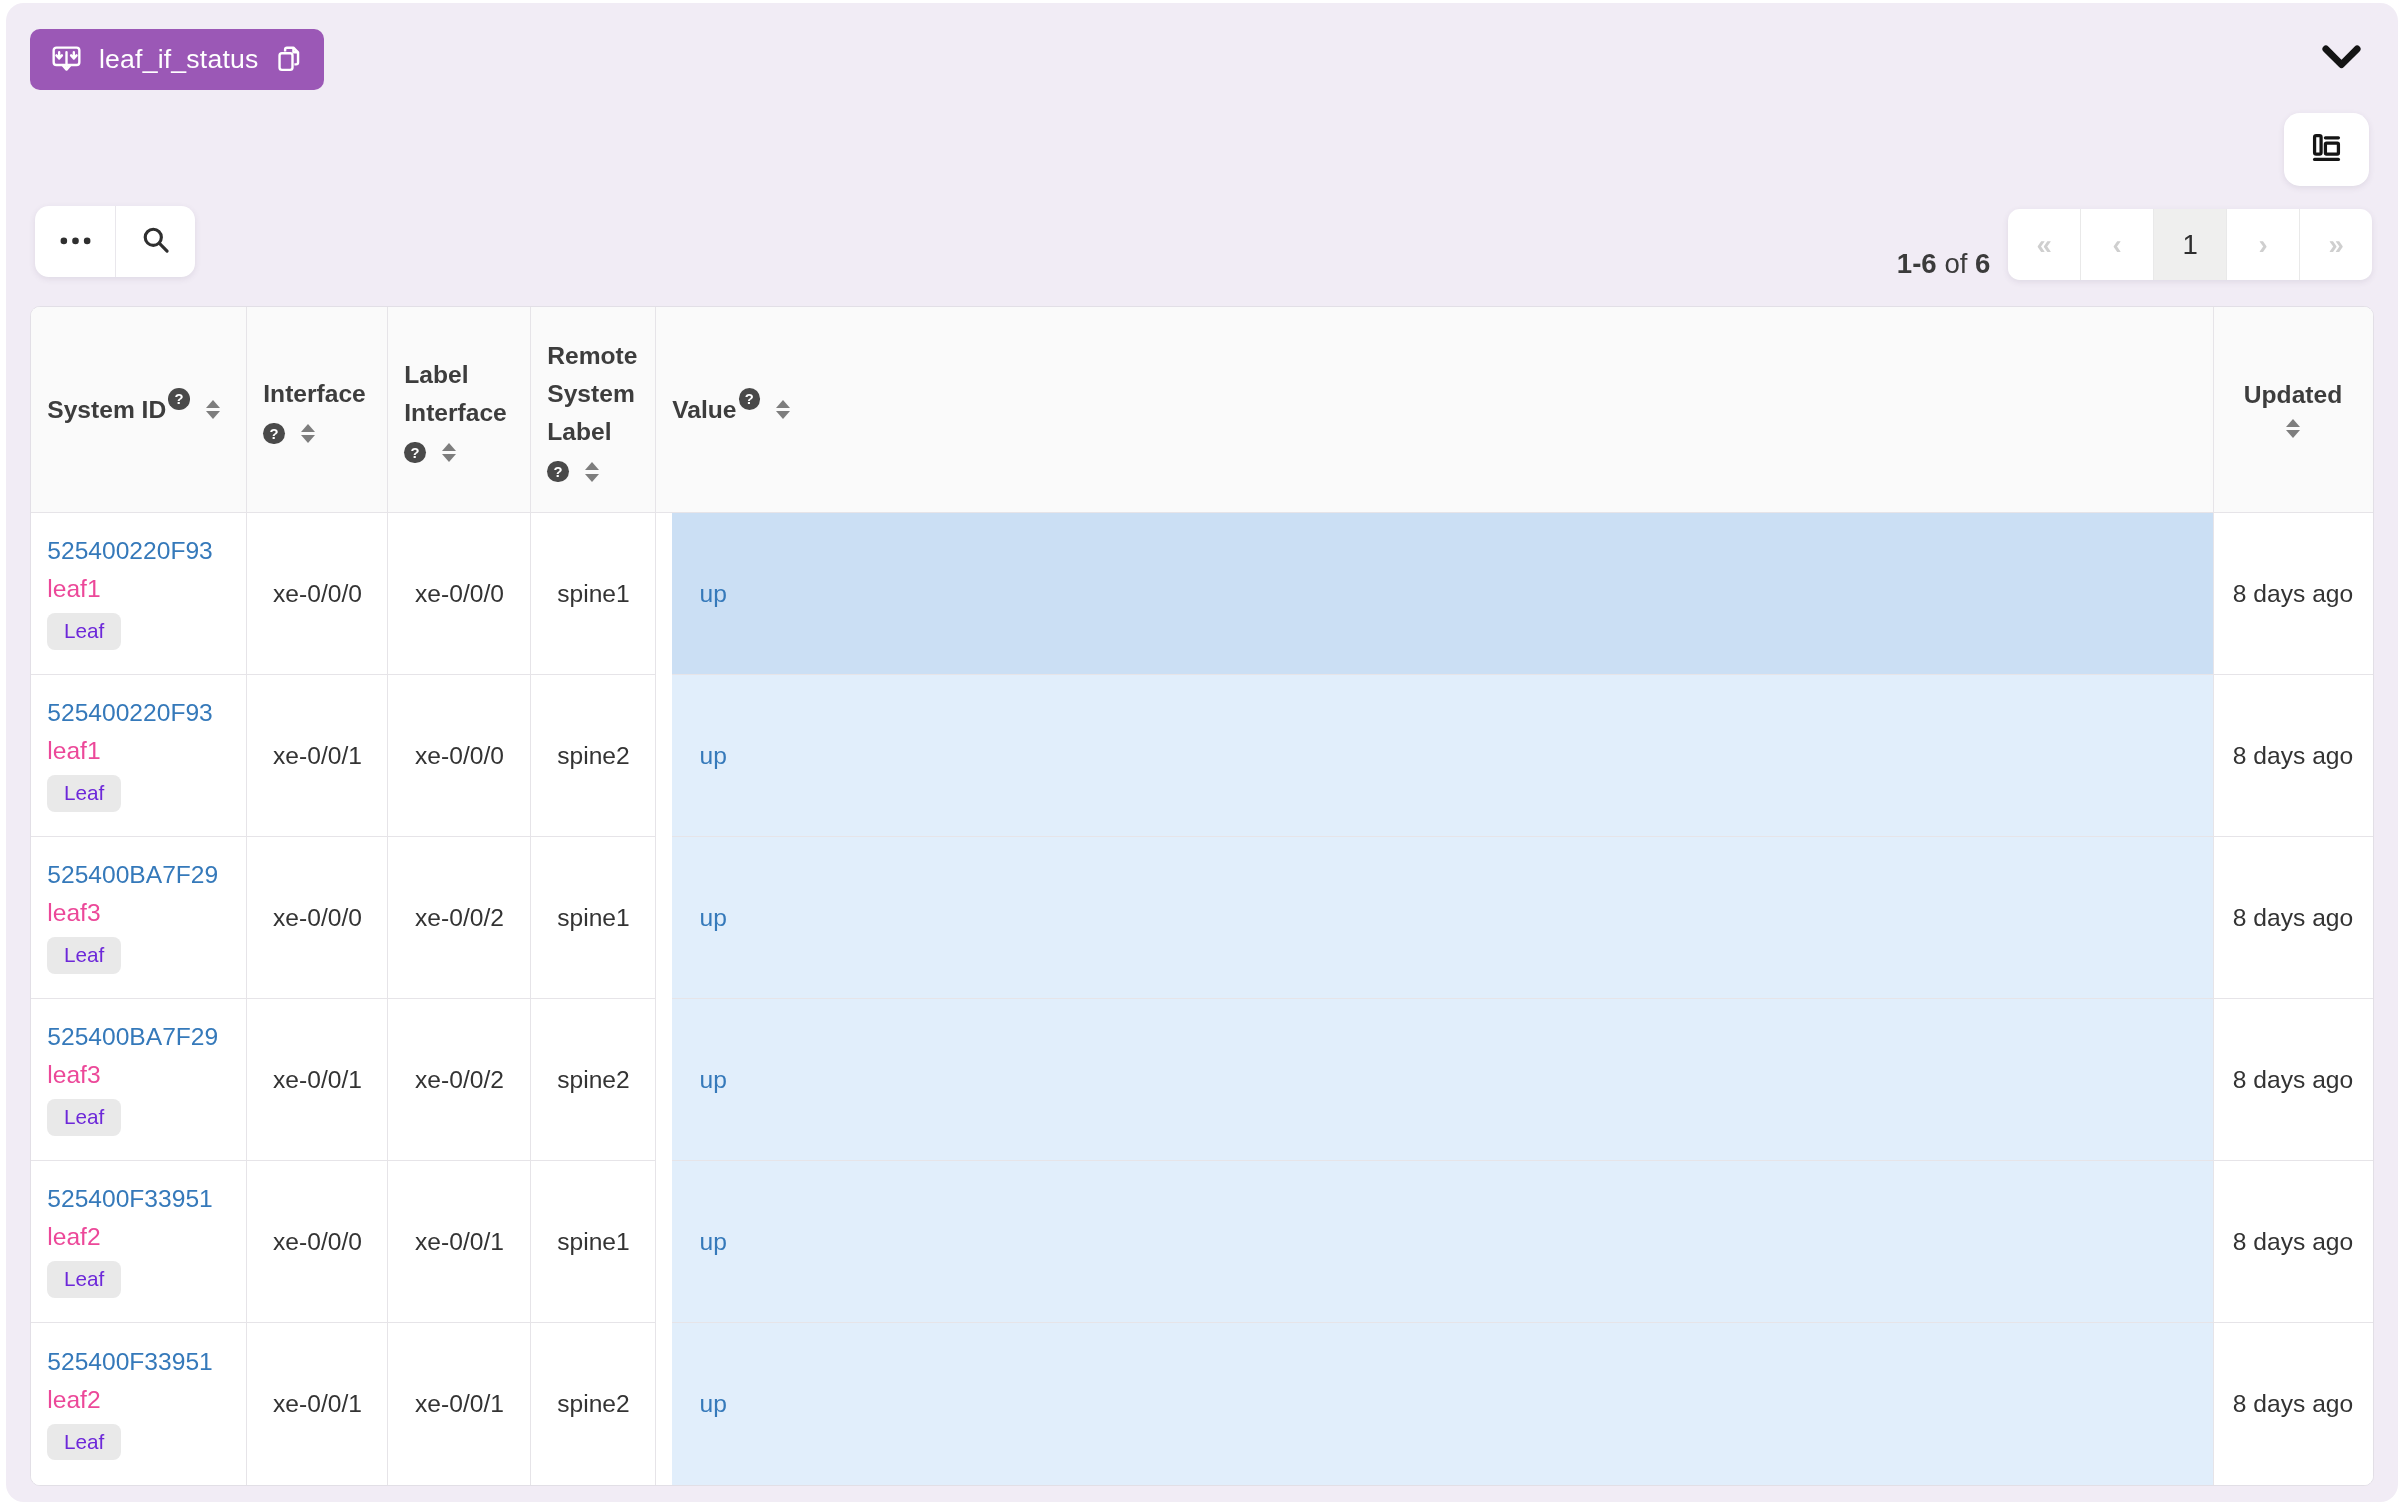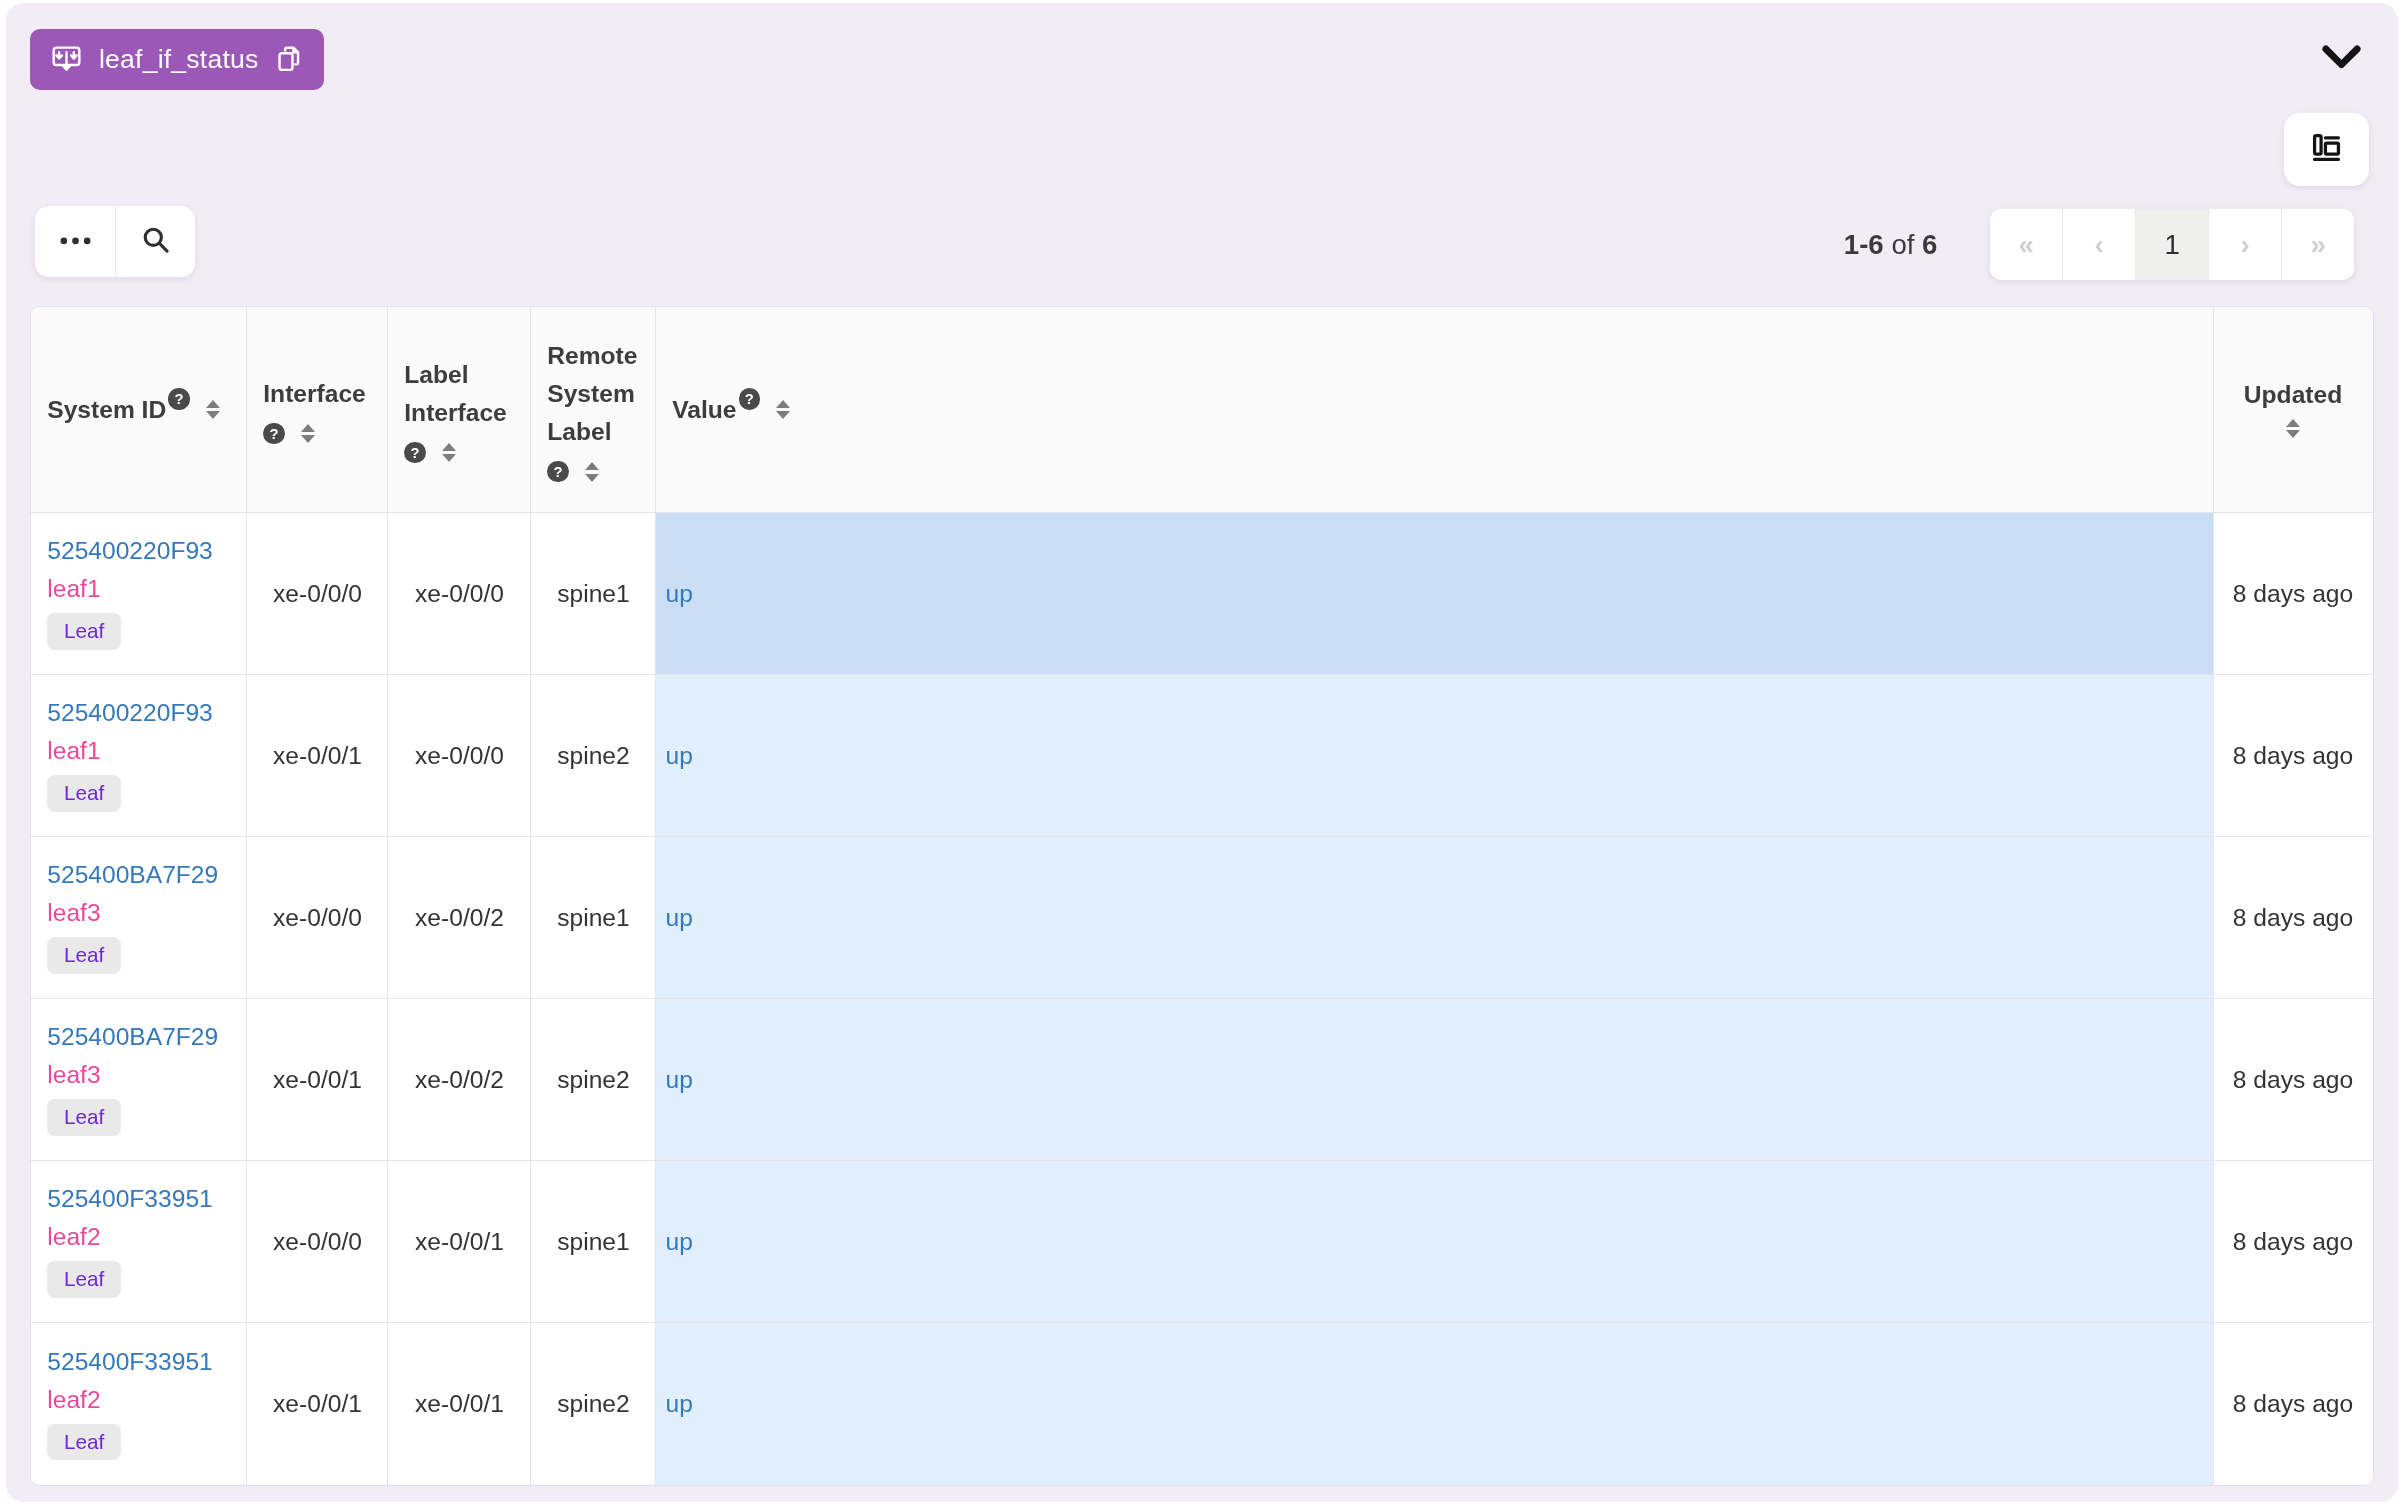--- a/index.html
+++ b/index.html
@@ -23,21 +23,21 @@
                 background:#fff; border-radius:15.8px; box-shadow:0 2px 5.9px rgba(70,50,90,.10);
                 display:flex; align-items:center; justify-content:center; cursor:pointer; }
 
   
   .toolbar { position:absolute; left:29.6px; top:203px; display:flex; height:71px;
              background:#fff; border-radius:13.8px; box-shadow:0 2px 5.9px rgba(70,50,90,.10); overflow:hidden; }
   .tb-btn { width:80px; display:flex; align-items:center; justify-content:center; cursor:pointer; }
   .tb-btn + .tb-btn { border-left:1px solid #e9e7ec; }
 
   
-  .pager-zone { position:absolute; right:44px; top:206px; display:flex; align-items:center;gap:35px; }
+  .pager-zone { position:absolute; right:26px; top:206px; display:flex; align-items:flex-end; }
   .range { font-size:27.6px; color:#3b3b3b; margin-right:17.7px; white-space:nowrap; }
   .range .b { font-weight:700; }
   .pager { display:flex; height:71px; width:364px; background:#fff; border-radius:11.8px;
            box-shadow:0 2px 5.9px rgba(70,50,90,.10); overflow:hidden; }
   .pg-cell { flex:1; display:flex; align-items:center; justify-content:center;
              font-size:27.6px; color:#cfcfcf; font-weight:600; cursor:pointer; }
   .pg-cell + .pg-cell { border-left:1px solid #e9e9e9; }
   .pg-cell.current { background:#efefee; color:#2e2e2e; font-weight:400; }
 
   
@@ -65,21 +65,21 @@
   .sort { display:inline-flex; flex-direction:column; gap:3.9px; cursor:pointer; }
   .sort i { display:block; width:0; height:0; border-left:7.9px solid transparent; border-right:7.9px solid transparent; }
   .sort .up { border-bottom:8.9px solid #7d7d7d; }
   .sort .dn { border-top:8.9px solid #7d7d7d; }
   .sp16 { display:inline-block; width:15.8px; }
 
   .td { display:flex; font-size:24.6px; color:#333; background:#fff; }
   .td.sys { flex-direction:column; justify-content:center; align-items:flex-start;
             padding:0 15.8px; gap:10px; }
   .td.mid { align-items:center; justify-content:center; text-align:center; }
-  .td.val { align-items:center; padding-left:9px; }
+  .td.val { align-items:center; padding-left:27px;margin-left:16px; }
   .link { color:#3579ba; text-decoration:none; cursor:pointer; }
   .pill { background:#e9e9e9; color:#6d28d9; border-radius:7.9px; padding:5.9px 16.7px;
           font-size:20.7px; line-height:1.2; }
   .sysname { color:#ec4899; }
 </style>
 </head>
 <body>
 
 <div class="page">
   <div class="card" style="background: rgb(241, 236, 245);">

